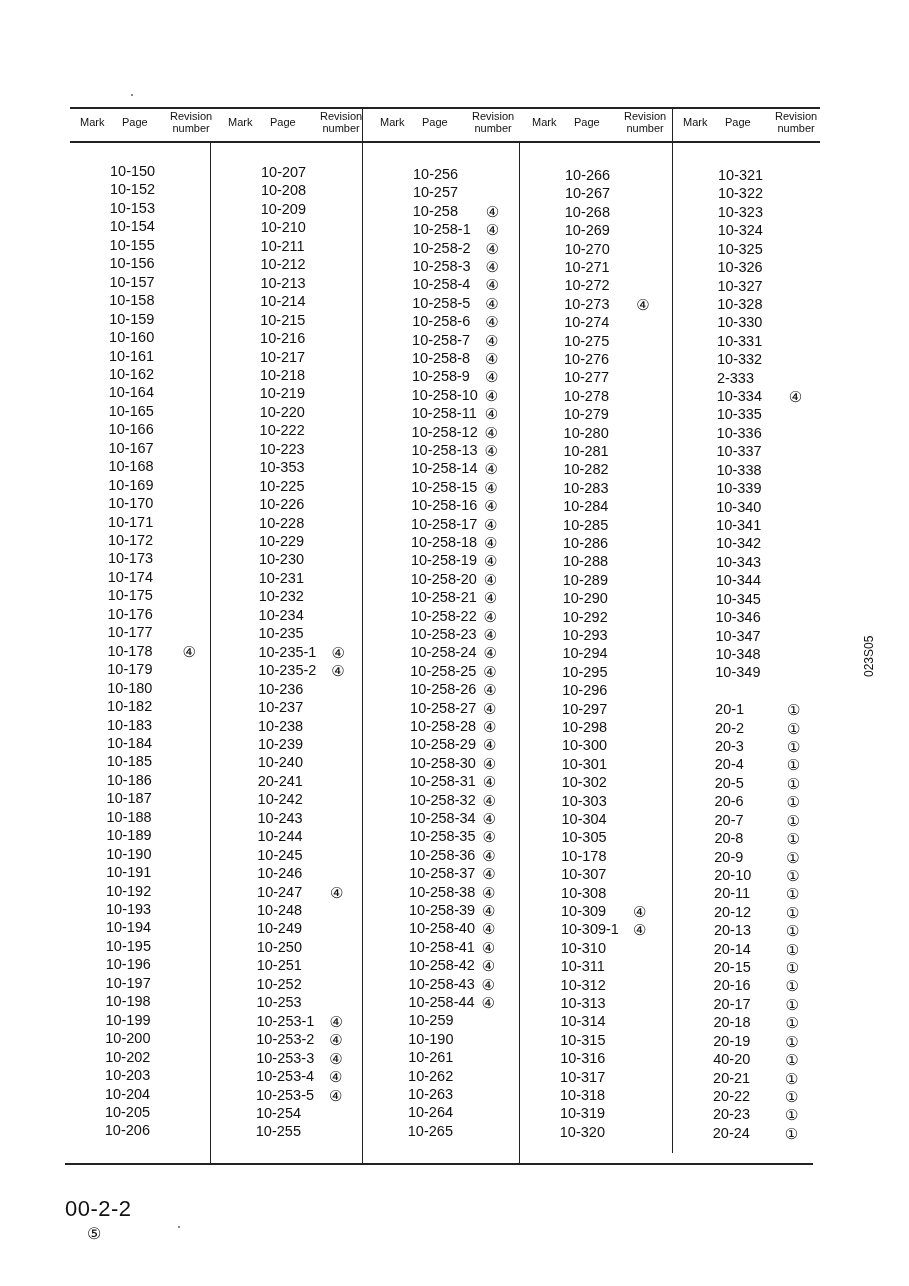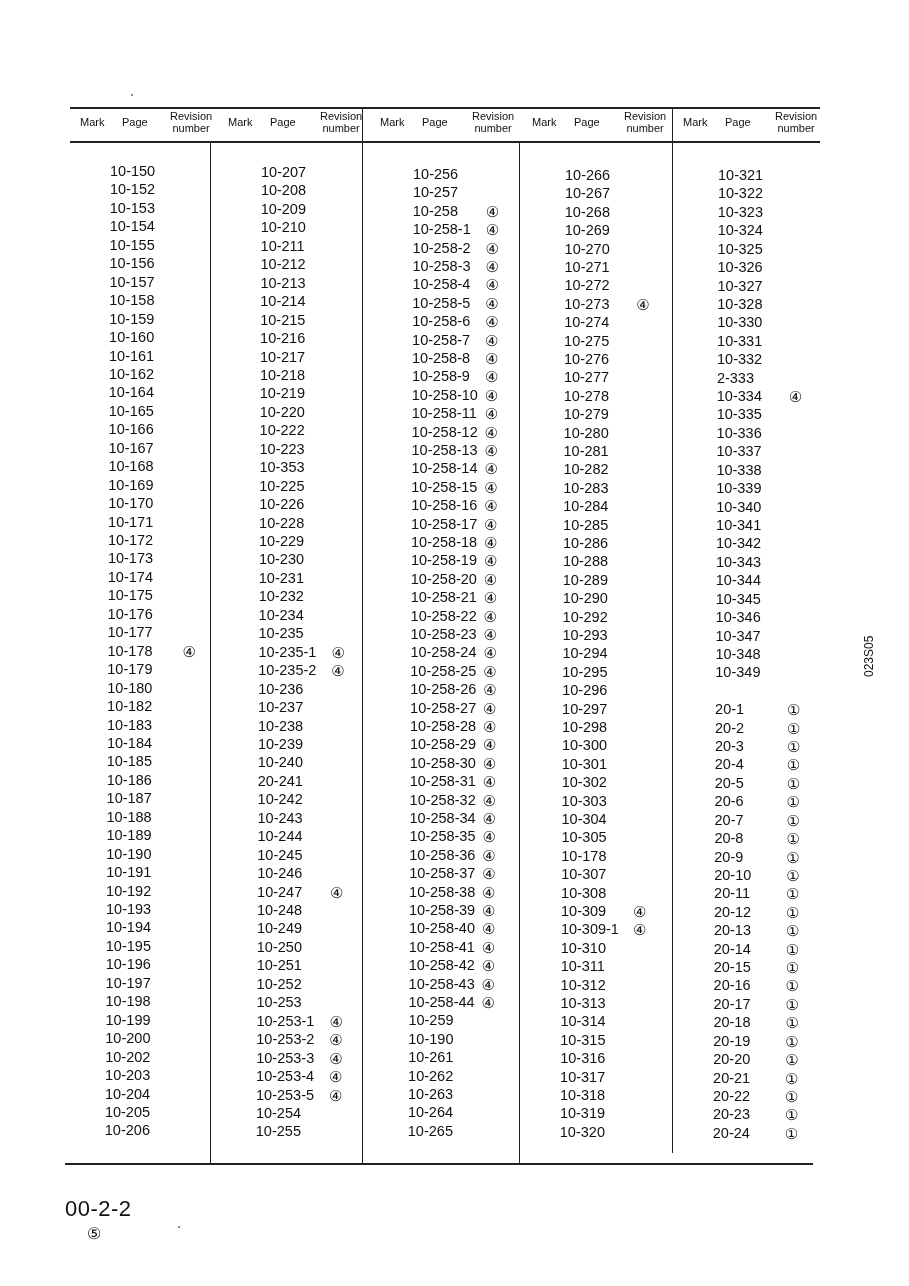--- a/index.html
+++ b/index.html
@@ -1107,21 +1107,21 @@
         </div>
         <div class="row" style="left: 713.4px; top: 1014.32px;">
           <span class="pg">20-18</span>
           <span class="rv" style="left:72px">①</span>
         </div>
         <div class="row" style="left: 713.3px; top: 1032.74px;">
           <span class="pg">20-19</span>
           <span class="rv" style="left:72px">①</span>
         </div>
         <div class="row" style="left: 713.2px; top: 1051.16px;">
-          <span class="pg">20-20</span>
+          <span class="pg">40-20</span>
           <span class="rv" style="left:72px">①</span>
         </div>
         <div class="row" style="left: 713.1px; top: 1069.58px;">
           <span class="pg">20-21</span>
           <span class="rv" style="left:72px">①</span>
         </div>
         <div class="row" style="left: 713px; top: 1088px;">
           <span class="pg">20-22</span>
           <span class="rv" style="left:72px">①</span>
         </div>

